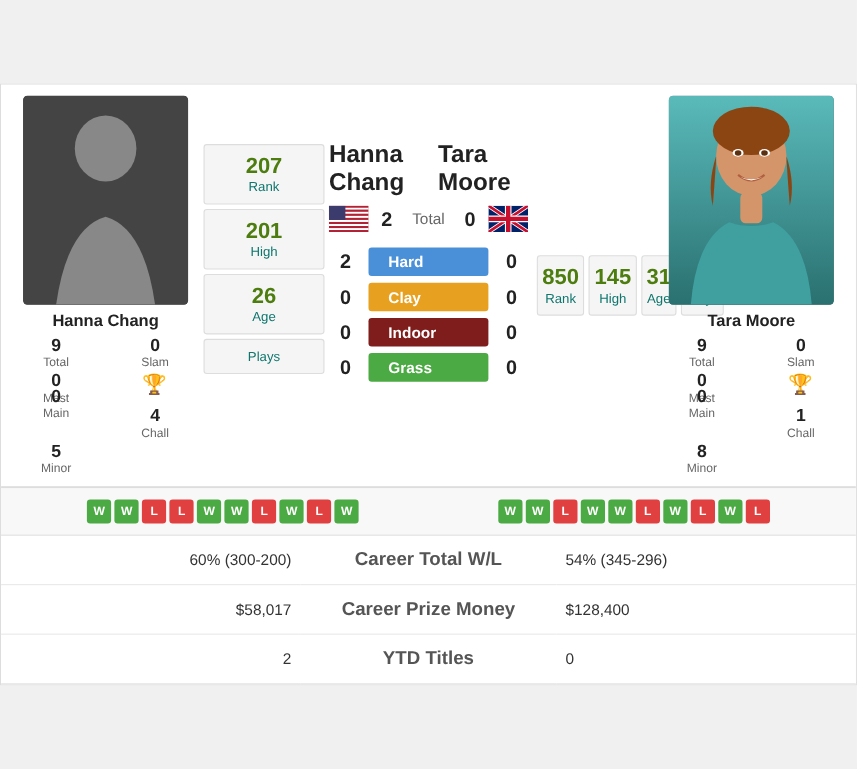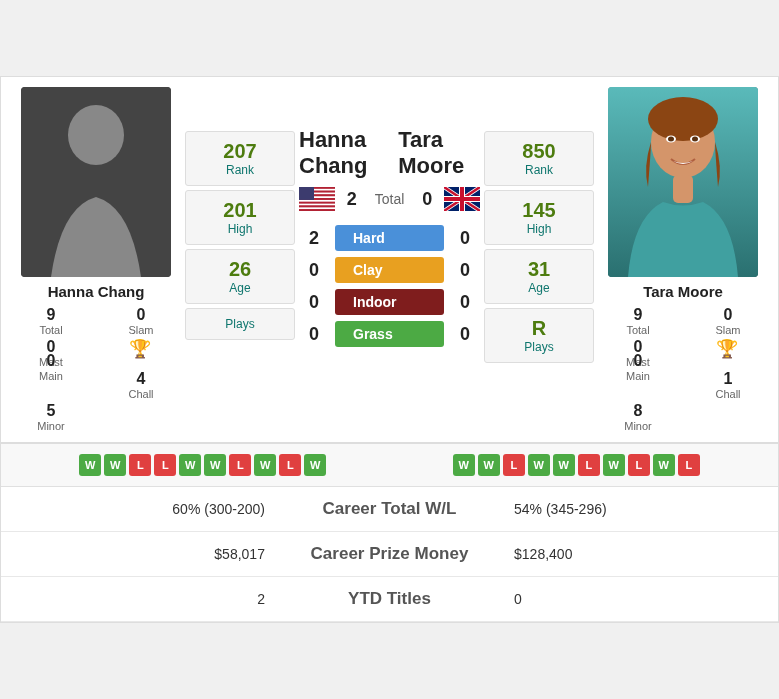--- a/index.html
+++ b/index.html
@@ -154,21 +154,21 @@
       text-align: center;
     }
     
     .flag-usa, .flag-gb {
       width: 36px;
       height: 24px;
     }
     
     .right-stats {
       display: flex;
-      flex-direction: column;
+      flex-direction: row;
       align-items: center;
       width: 110px;
       gap: 4px;
     }
     
     .bottom-section {
       border-top: 2px solid #ddd;
       background: #fff;
     }
     .form-row {

